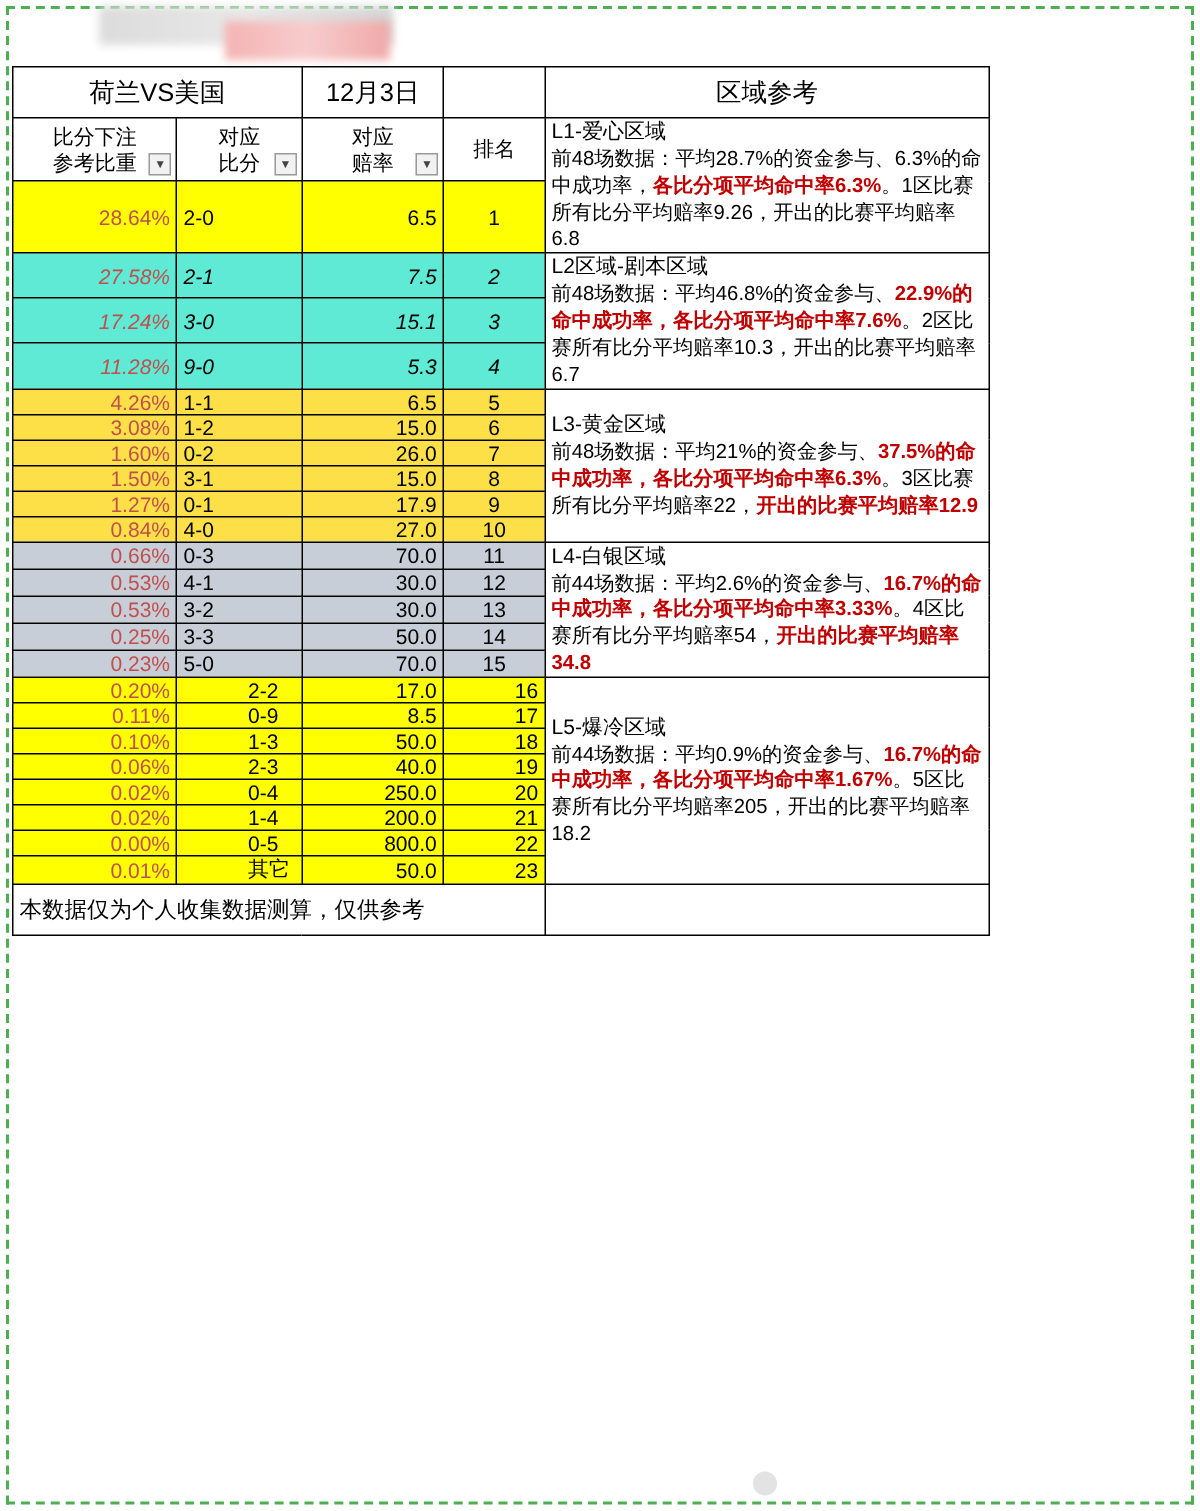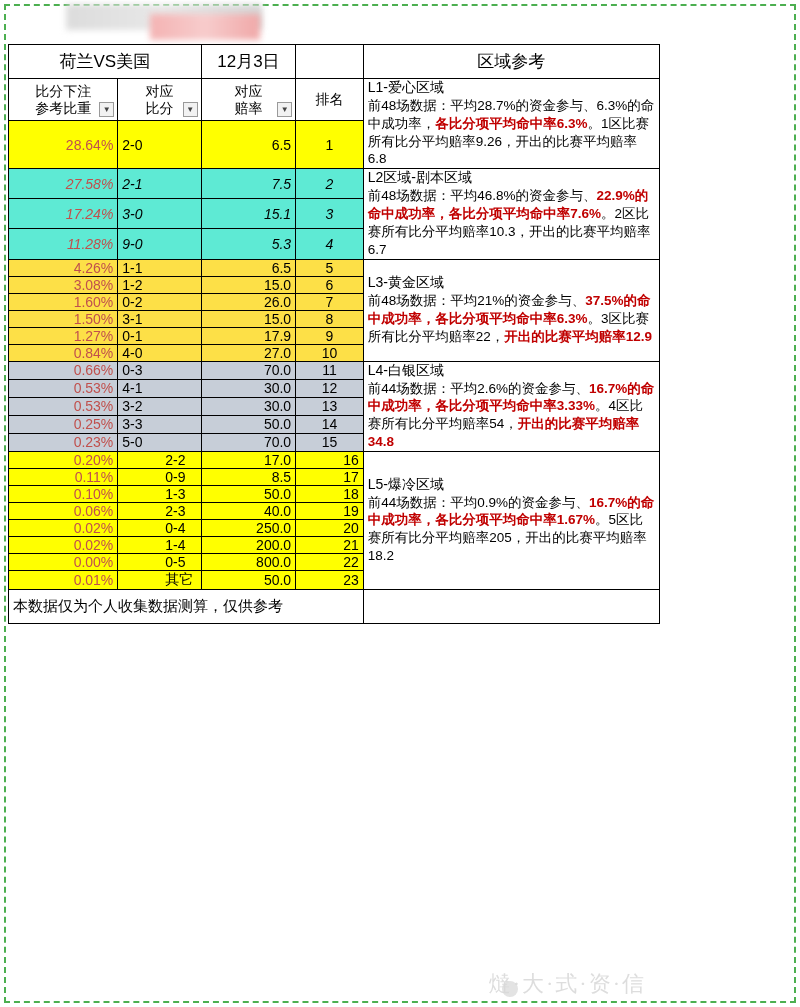--- a/index.html
+++ b/index.html
@@ -335,14 +335,13 @@
       </tr>
 
       <tr class="footer-row">
         <td colspan="4">本数据仅为个人收集数据测算，仅供参考</td>
         <td></td>
       </tr>
     </tbody>
   </table>
 
   <div class="wm-badge"></div>
-  <div class="watermark">燵·大·式·资·信</div>
 </div>
 
 </body></html>

